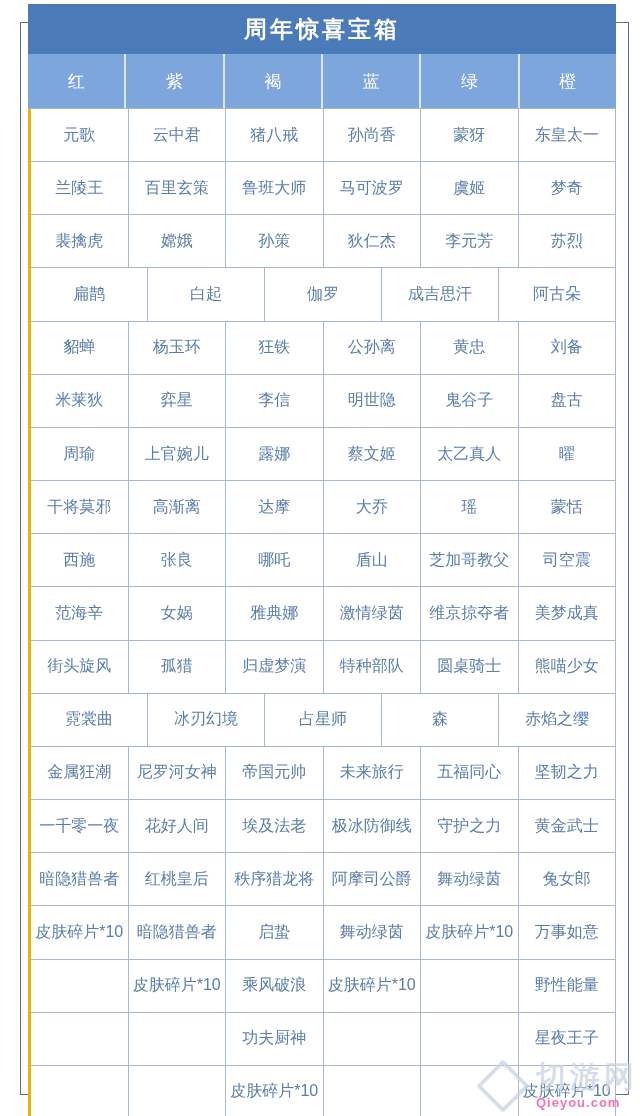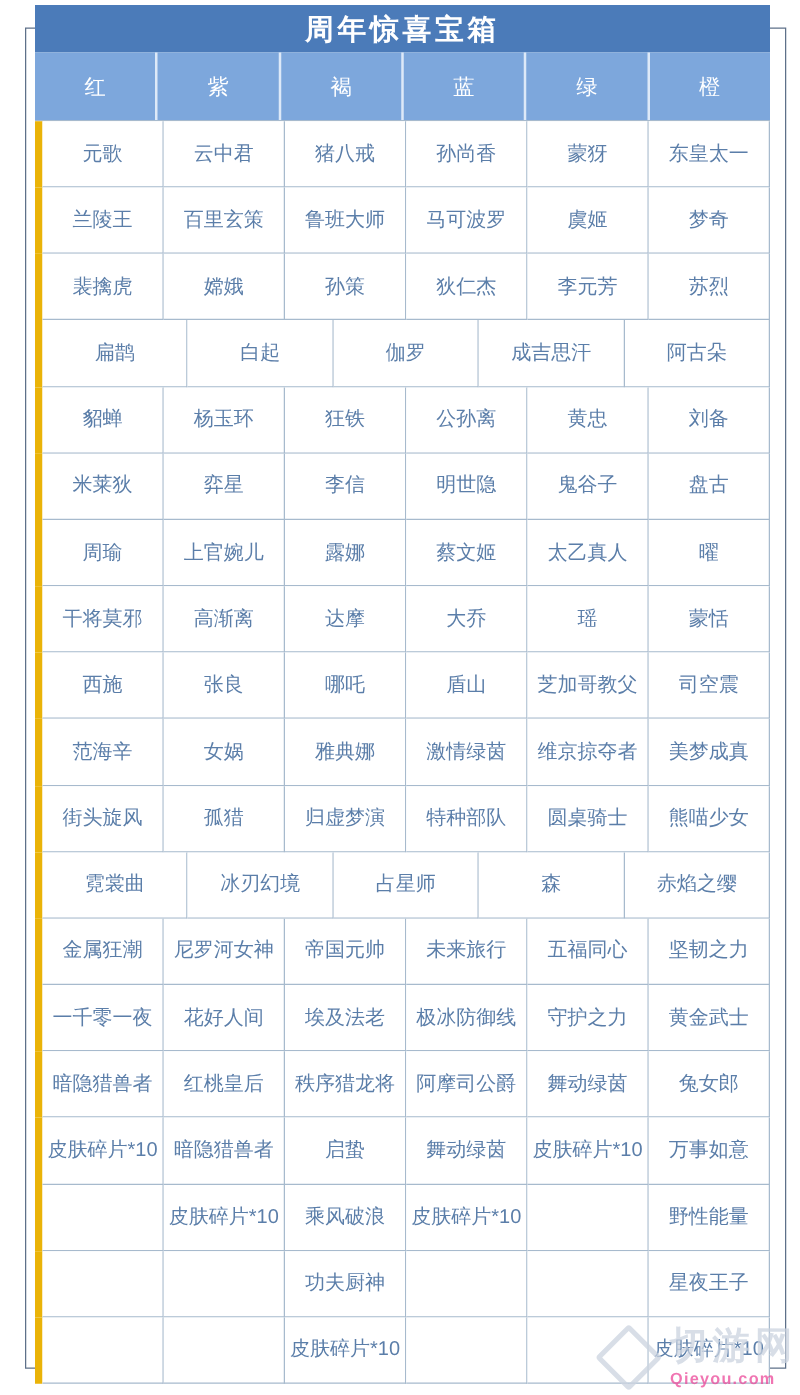--- a/index.html
+++ b/index.html
@@ -17,21 +17,21 @@
     border:1px solid #5e7089;
     background:transparent;
   }
   .box-table {
     position:absolute;
     left:28px; top:4px;
     width:588px;
     background:#ffffff;
   }
   .title-bar {
-    height:38px;
+    height:50px;
     background:#4b7bb9;
     color:#ffffff;
     font-size:23px;
     font-weight:bold;
     letter-spacing:3px;
     display:flex; align-items:center; justify-content:center;
   }
   .header-row {
     height:54px;
     background:#7da7dc;
@@ -47,21 +47,21 @@
   .header-cell:last-child { border-right:none; }
   .grid-body {
     display:flex;
     flex-direction:column;
     height:1010px;
     border-top:1px solid #a7bacd;
   }
   .row {
     flex:1;
     display:flex;
-    border-left:6px solid #eab308;
+    border-left:3px solid #eab308;
   }
   .cell {
     flex:1;
     display:flex; align-items:center; justify-content:center;
     font-size:16px;
     color:#5b7ea9;
     background:#ffffff;
     border-right:1px solid #a7bacd;
     border-bottom:1px solid #a7bacd;
     white-space:nowrap;

